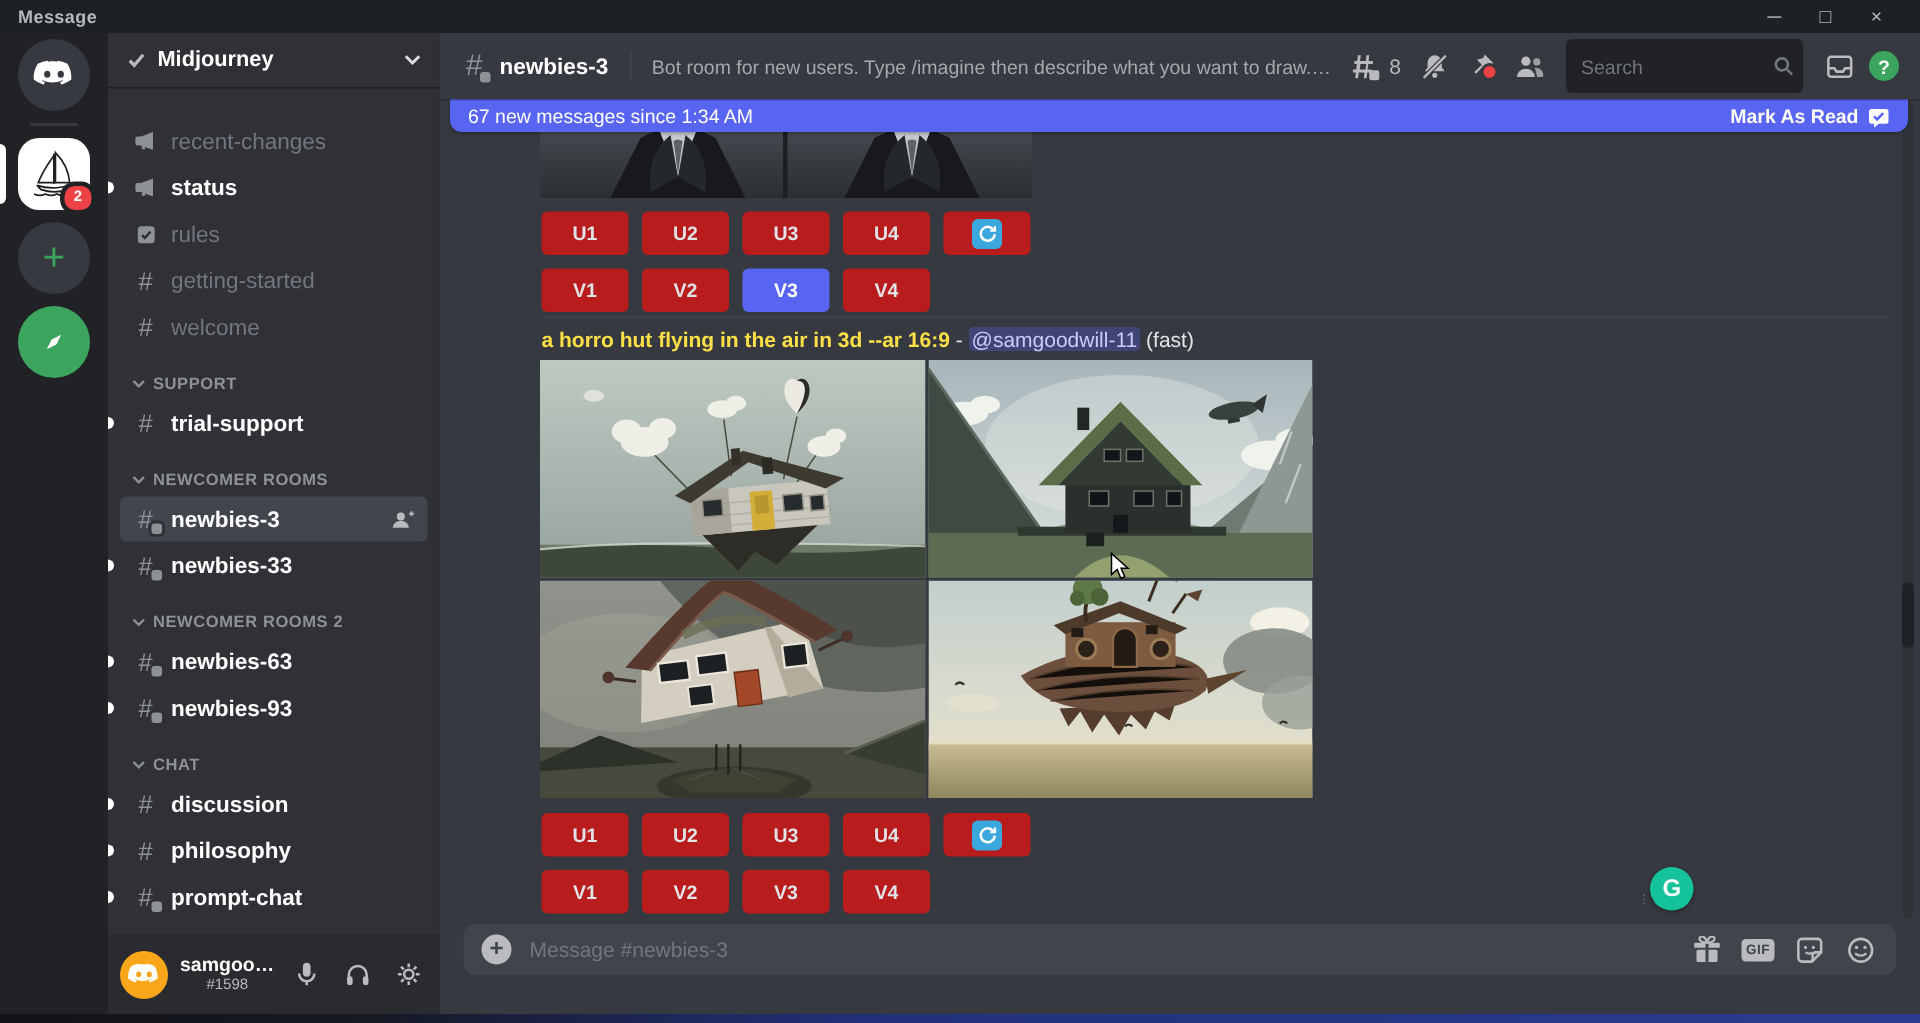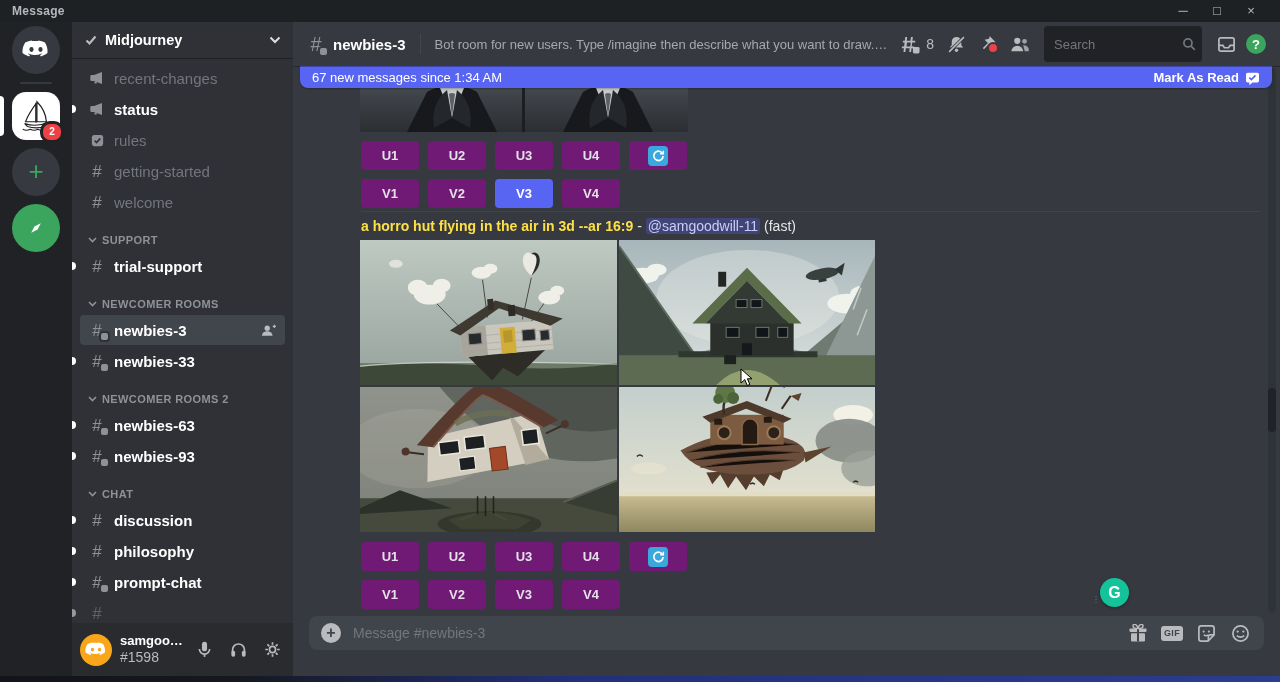--- a/index.html
+++ b/index.html
@@ -26,21 +26,21 @@
     background:#ed4245;border:3px solid #202225;border-radius:10px;color:#fff;font-size:10px;
     font-weight:700;line-height:16px;text-align:center;}
   .add-glyph{color:#3ba55d;font-size:26px;font-weight:400;line-height:1;margin-top:-2px;}
   .explore{background:#3ba55d;}
 
   
   .sidebar{position:absolute;top:22px;left:72px;width:221px;bottom:6px;background:#2f3136;z-index:30;}
   .sb-header{height:36px;display:flex;align-items:center;gap:7px;padding:0 12px;
     box-shadow:0 1px 0 rgba(4,4,5,.35);font-weight:700;font-size:14.5px;color:#fff;cursor:pointer;position:relative;z-index:2;}
   .sb-header .grow{flex:1;min-width:0;white-space:nowrap;overflow:hidden;text-overflow:ellipsis;}
-  .channel-list{position:absolute;top:36px;left:0;right:0;bottom:53px;overflow:hidden;padding-top:4px;}
+  .channel-list{position:absolute;top:36px;left:0;right:0;bottom:53px;overflow:hidden;padding-top:20px;}
   .channel{position:relative;margin:1px 8px;height:30px;border-radius:4px;display:flex;align-items:center;
     gap:8px;padding:0 8px;font-size:15px;color:#72767d;cursor:pointer;}
   .channel .ch-name{white-space:nowrap;overflow:hidden;text-overflow:ellipsis;flex:1;}
   .channel.unread{color:#fff;font-weight:600;}
   .channel.selected{background:rgba(79,84,92,.6);color:#fff;font-weight:600;}
   .ch-icon{width:18px;flex:none;display:flex;align-items:center;justify-content:center;color:#8e9297;position:relative;}
   .hash-glyph{font-size:17px;font-weight:500;line-height:1;}
   .bot-badge{position:absolute;right:-2px;bottom:-1px;width:7px;height:7px;border-radius:2px;
     background:#8e9297;box-shadow:0 0 0 2px #2f3136;}
   .unread-dot{position:absolute;left:-8px;top:50%;transform:translateY(-50%);width:4px;height:8px;
@@ -49,21 +49,21 @@
     font-size:11px;font-weight:700;letter-spacing:.4px;color:#8e9297;cursor:pointer;}
   .partial-row{opacity:.5;}
 
   
   .user-panel{position:absolute;left:0;right:0;bottom:0;height:53px;background:#292b2f;
     display:flex;align-items:center;gap:8px;padding:0 8px;}
   .avatar{width:32px;height:32px;border-radius:50%;background:#faa61a;display:flex;align-items:center;
     justify-content:center;flex:none;cursor:pointer;}
   .user-meta{flex:1;min-width:0;line-height:1.15;cursor:pointer;}
   .user-name{font-size:13px;font-weight:700;color:#fff;white-space:nowrap;overflow:hidden;text-overflow:ellipsis;}
-  .user-disc{font-size:14px;color:#b9bbbe;}
+  .user-disc{font-size:10px;color:#b9bbbe;text-align:center;}
   .up-icon{width:26px;height:26px;display:flex;align-items:center;justify-content:center;color:#b9bbbe;cursor:pointer;flex:none;}
 
   
   .chat{position:absolute;top:22px;left:293px;right:0;bottom:6px;background:#36393f;}
   .chat-header{position:absolute;top:0;left:0;right:0;height:44px;display:flex;align-items:center;
     gap:8px;padding:0 14px;box-shadow:0 1px 0 rgba(4,4,5,.3);z-index:10;background:#36393f;}
   .chat-title{font-size:15px;font-weight:700;color:#fff;white-space:nowrap;}
   .hd-divider{width:1px;height:20px;background:#42464d;margin:0 6px;flex:none;}
   .topic{font-size:13px;color:#a5a8ad;white-space:nowrap;overflow:hidden;text-overflow:ellipsis;flex:1;min-width:0;cursor:pointer;}
   .hd-icon{position:relative;width:24px;height:24px;display:flex;align-items:center;justify-content:center;
@@ -79,21 +79,21 @@
     font-weight:700;display:flex;align-items:center;justify-content:center;cursor:pointer;}
 
   .newbar{position:absolute;top:44px;left:7px;right:8px;height:22px;background:#5865f2;
     border-radius:0 0 8px 8px;display:flex;align-items:center;padding:0 12px;z-index:9;
     font-size:13px;color:#fff;box-shadow:0 1px 2px rgba(0,0,0,.25);}
   .newbar .mar{margin-left:auto;display:flex;align-items:flex-end;gap:6px;font-weight:700;cursor:pointer;}
 
   .cropped-img{position:absolute;top:66px;left:67px;width:328px;height:44px;cursor:pointer;}
 
   .btn-row{position:absolute;left:68px;display:flex;gap:9px;}
-  .mjbtn{width:58px;height:29px;border:none;border-radius:4px;background:#701a75;color:#e2e3e7;
+  .mjbtn{width:58px;height:29px;border:none;border-radius:4px;background:#b91c1c;color:#e2e3e7;
     font-size:13px;font-weight:600;font-family:"Liberation Sans",sans-serif;cursor:pointer;
     display:flex;align-items:center;justify-content:center;}
   .mjbtn.selected{background:#5865f2;color:#fff;}
   .refresh-chip{width:20px;height:20px;border-radius:4px;background:#3aa8dd;display:flex;align-items:center;justify-content:center;}
 
   .msg-divider{position:absolute;top:189px;left:68px;right:20px;height:1px;background:rgba(255,255,255,.06);}
   .prompt-line{position:absolute;top:196px;left:68px;right:20px;font-size:14px;color:#e3e5e8;white-space:nowrap;}
   .prompt-line b{color:#fde047;font-weight:700;}
   .mention{background:rgba(88,101,242,.3);color:#c9cdfb;border-radius:3px;padding:0 2px;font-weight:500;cursor:pointer;}
 

